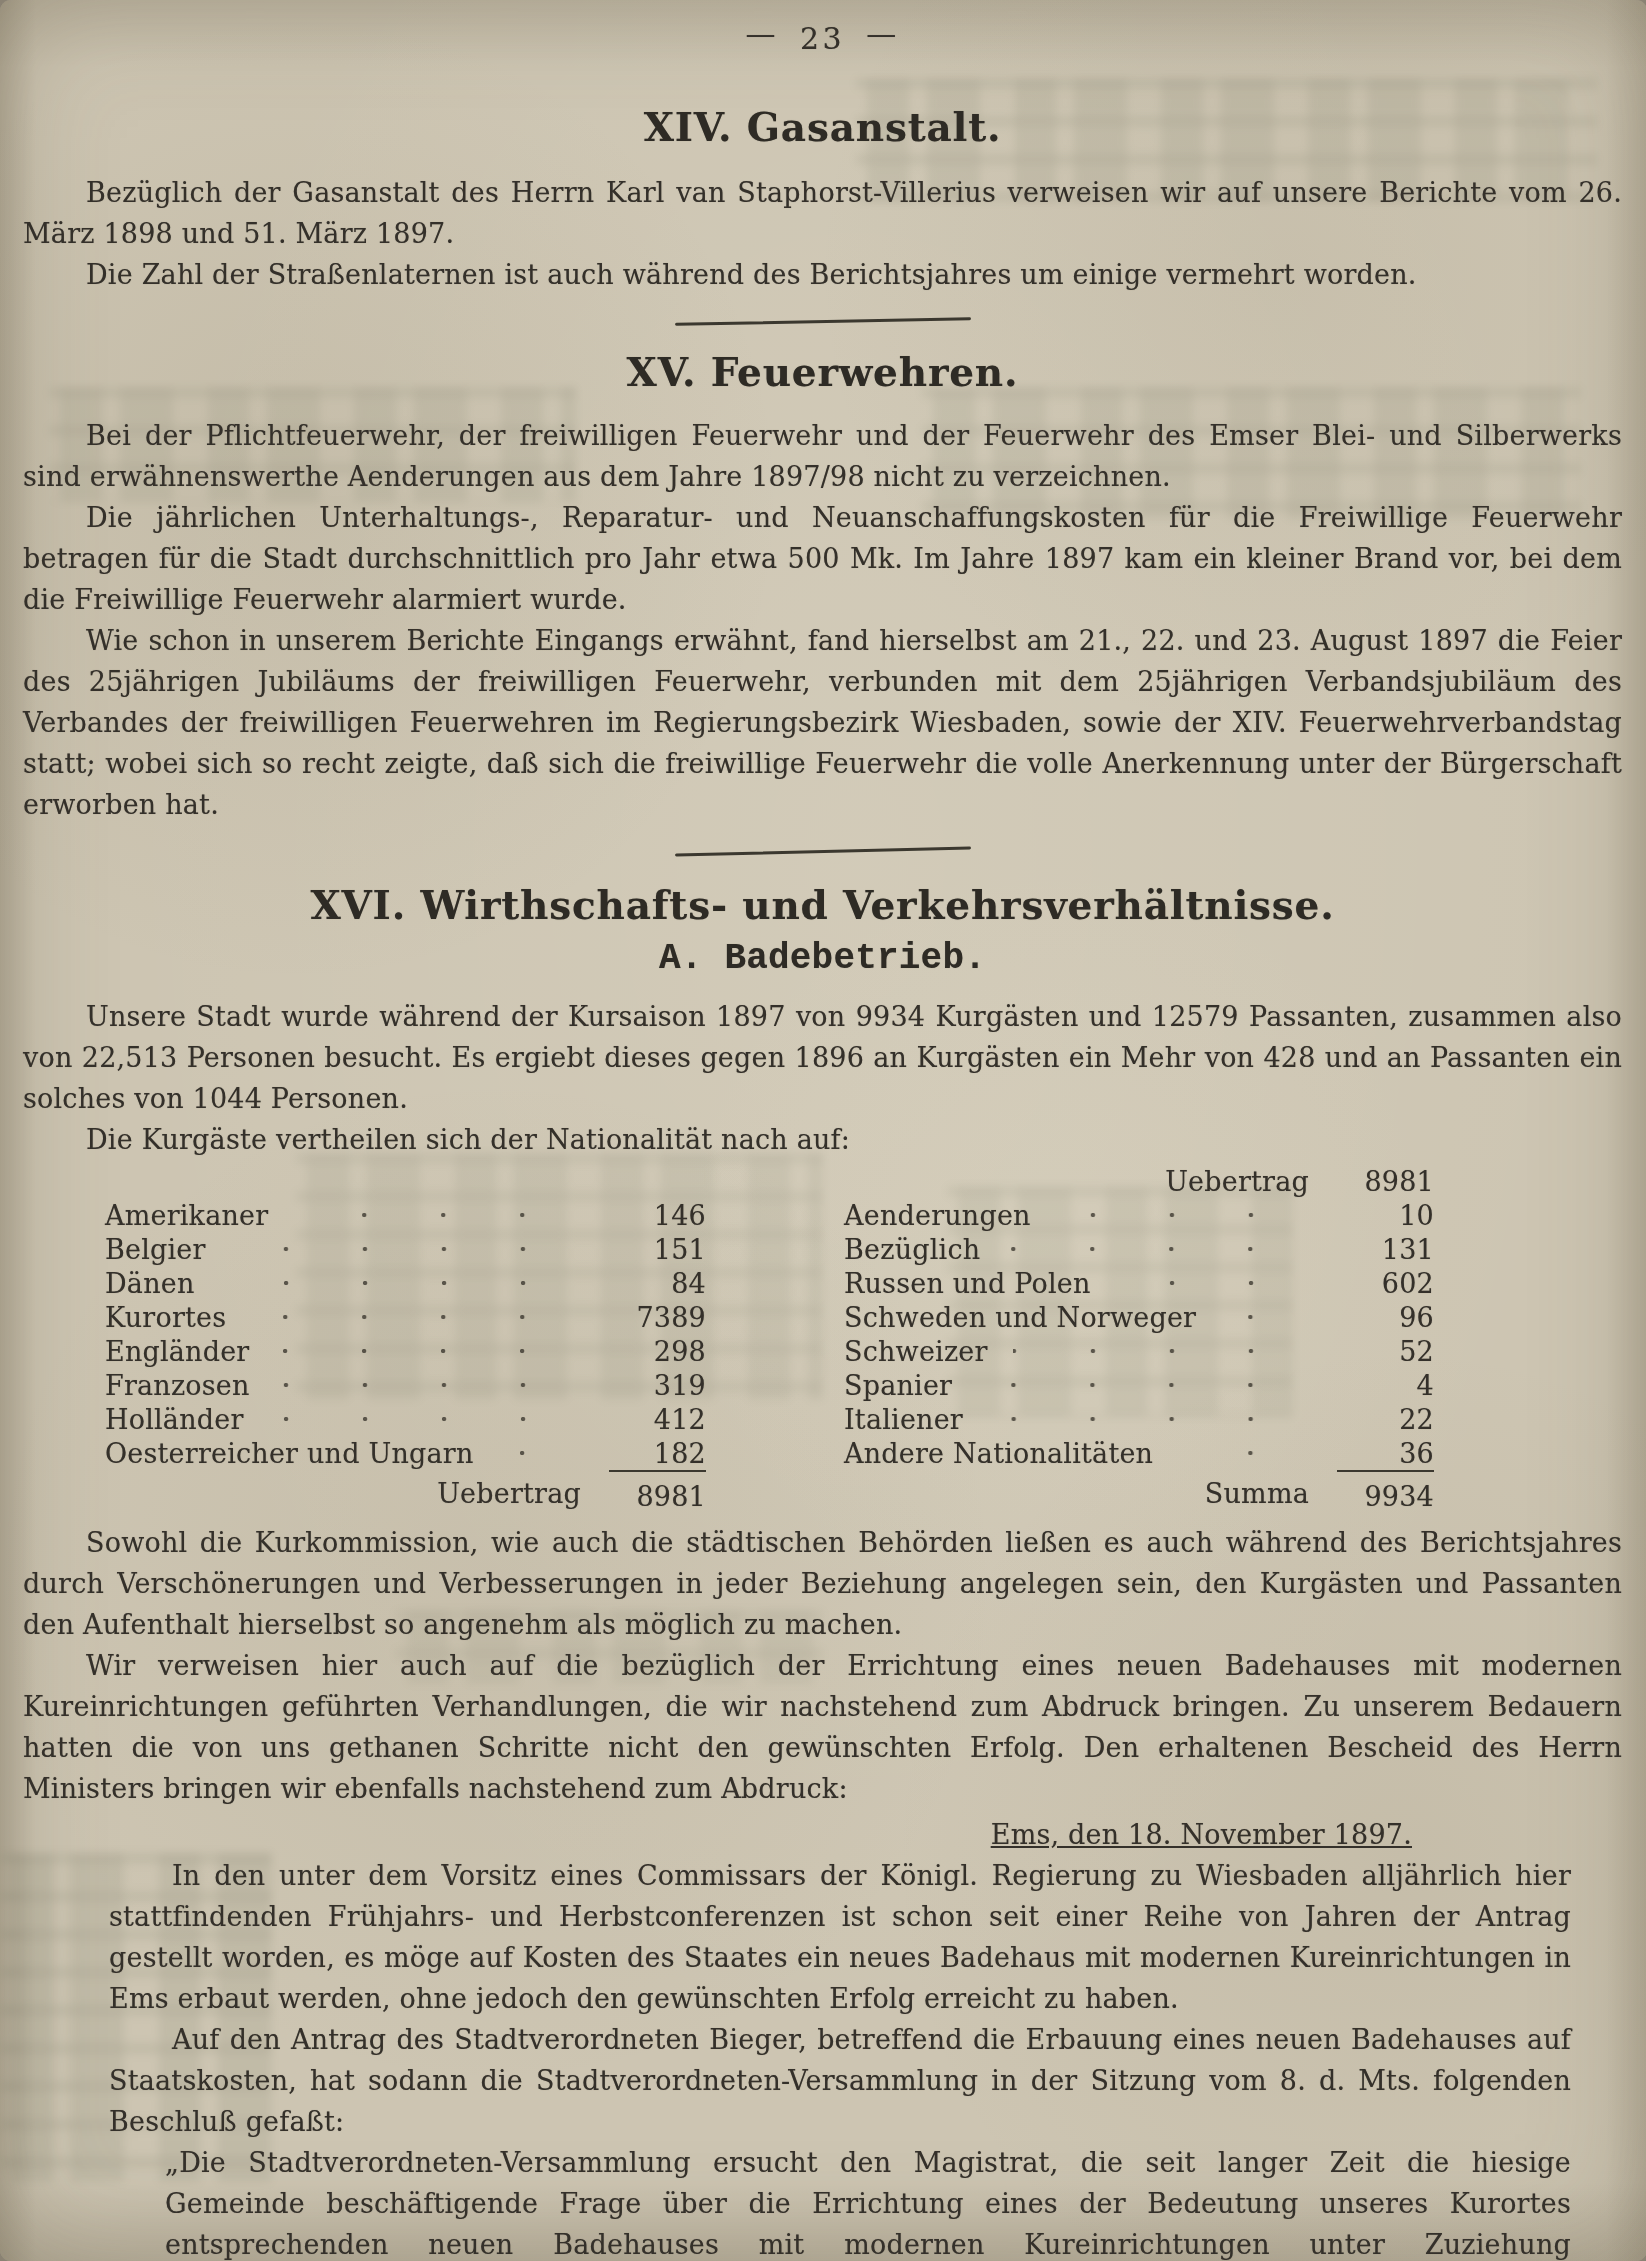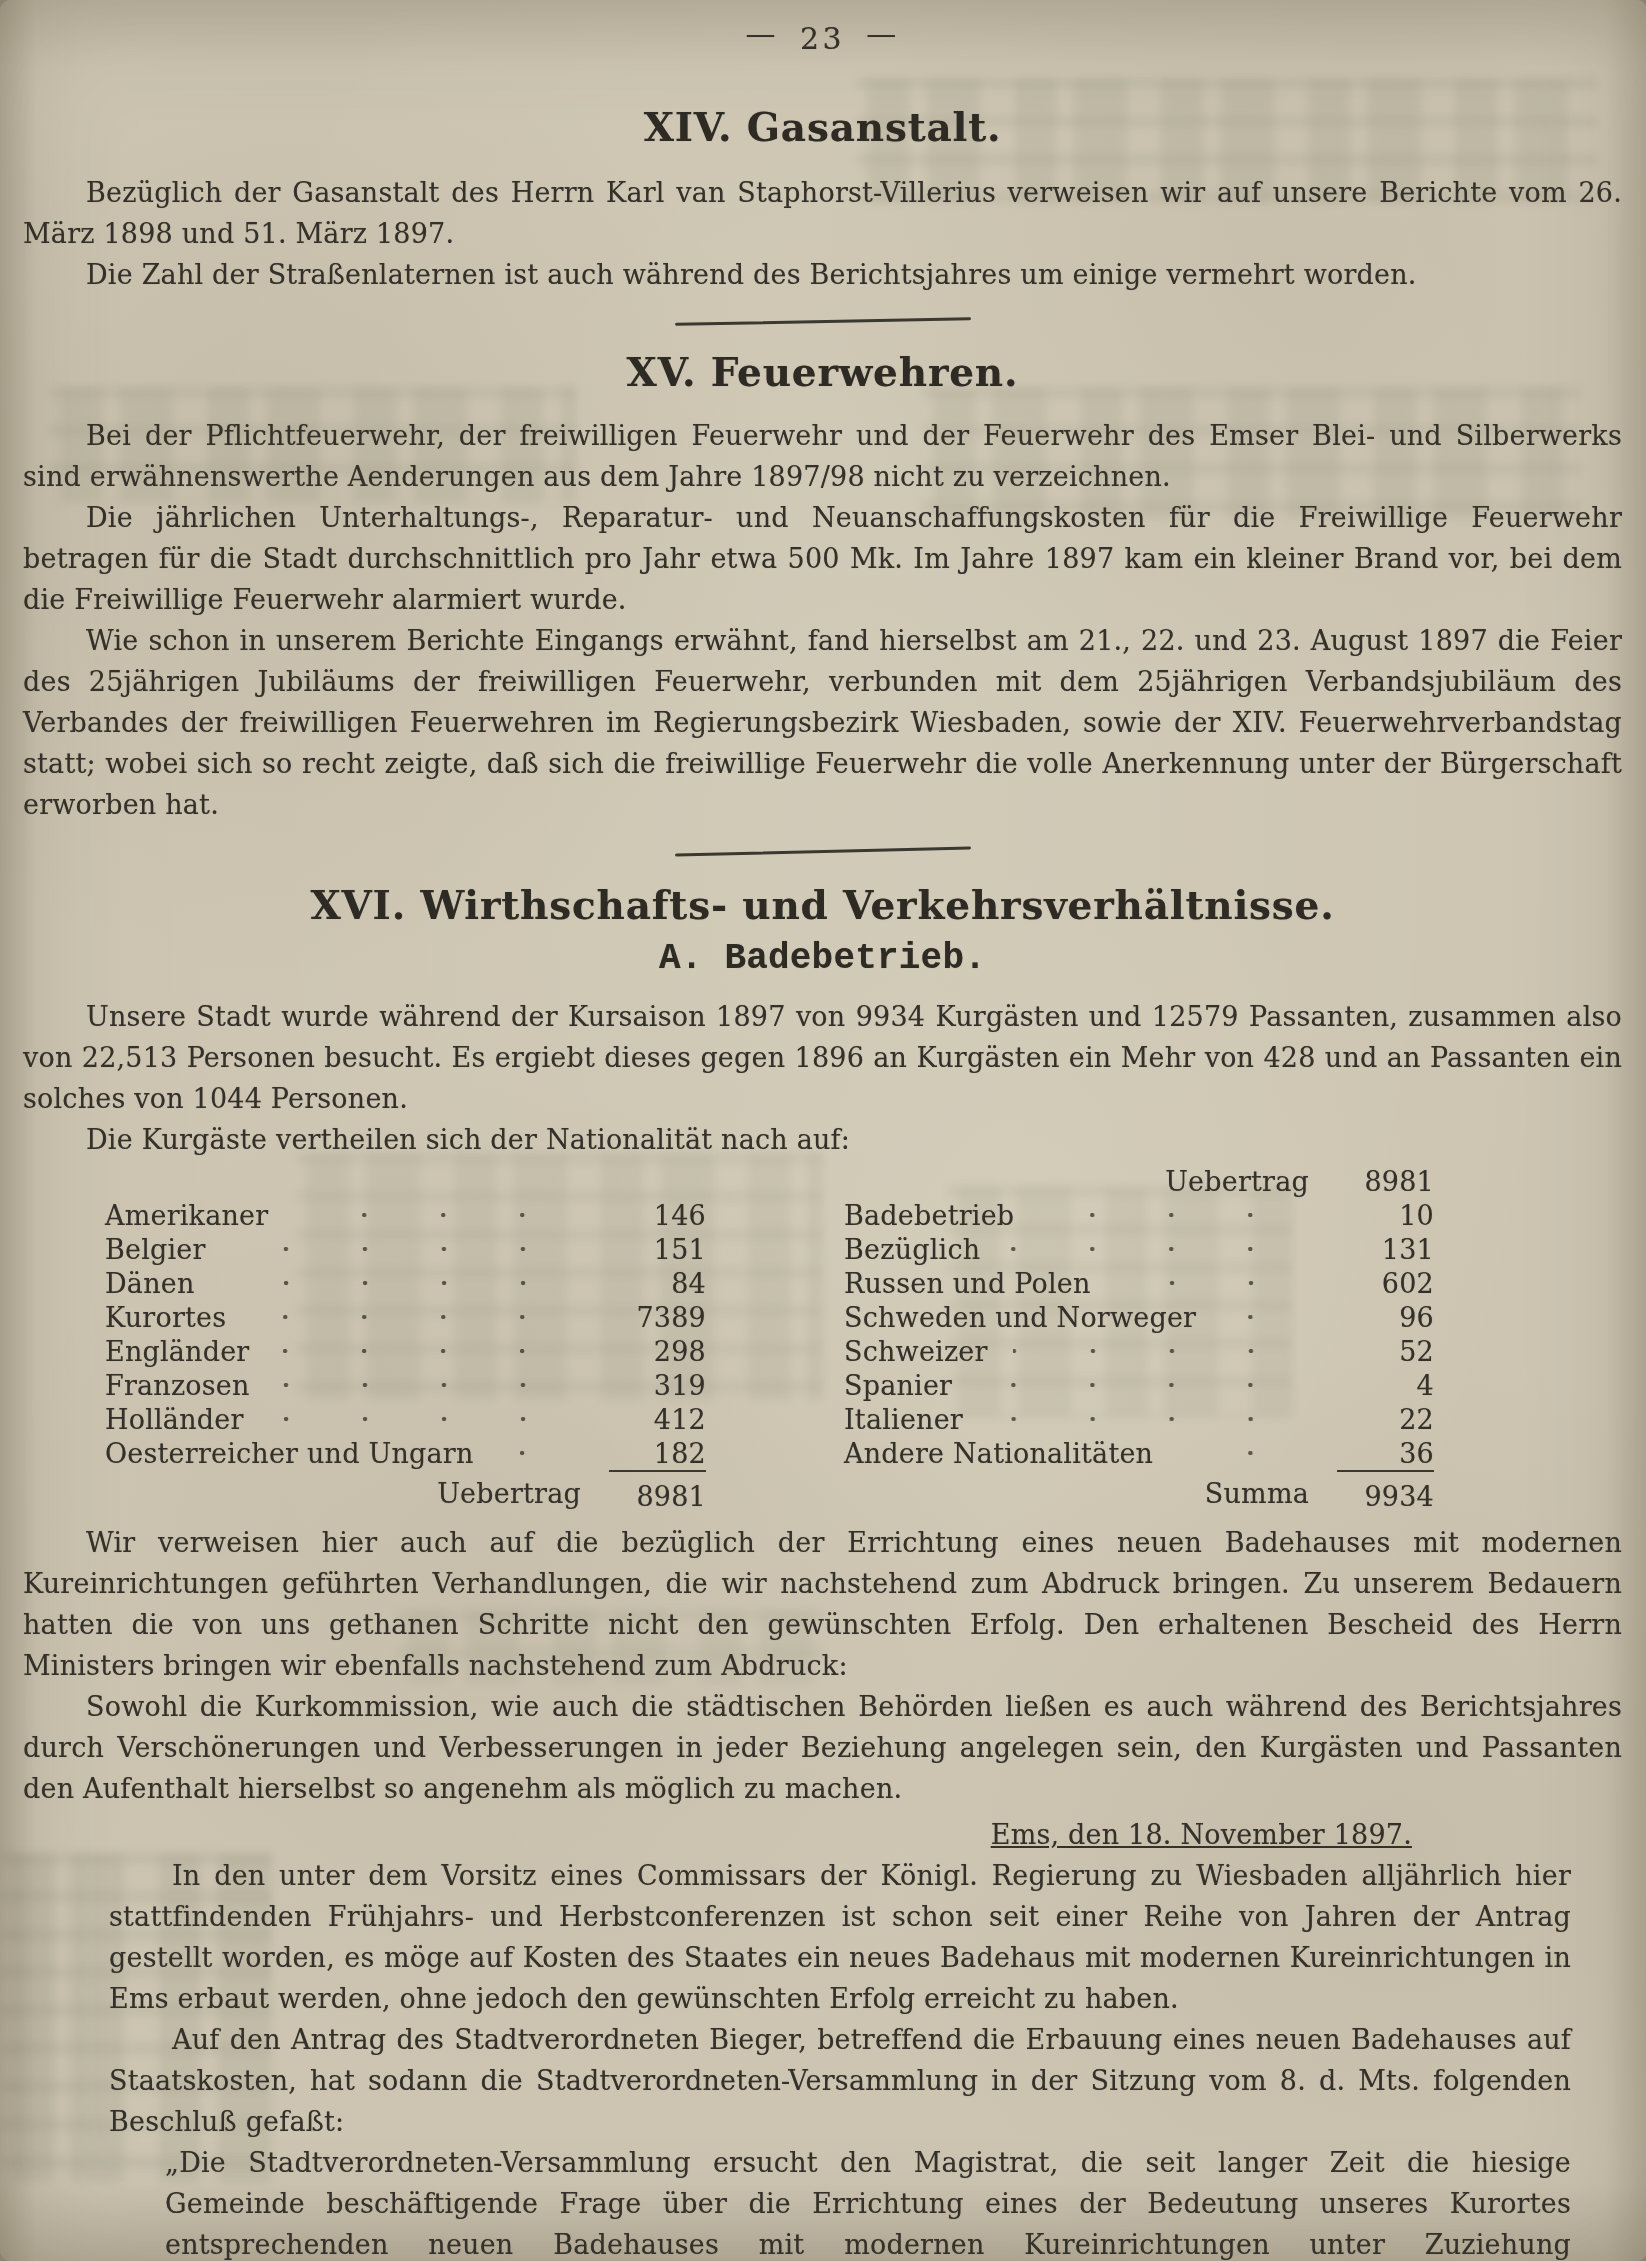--- a/index.html
+++ b/index.html
@@ -152,21 +152,21 @@
               <span class="nat-label">Uebertrag</span>
               <span class="nat-val">8981</span>
             </div>
         </div>
         <div class="nat-col col-right">
           <div class="nat-row carry">
               <span class="nat-label">Uebertrag</span>
               <span class="nat-val">8981</span>
             </div>
           <div class="nat-row">
-              <span class="nat-label">Badebetrieb</span>
+              <span class="nat-label">Aenderungen</span>
               <span class="nat-dots"></span>
               <span class="nat-val">10</span>
             </div>
           <div class="nat-row">
               <span class="nat-label">Bezüglich</span>
               <span class="nat-dots"></span>
               <span class="nat-val">131</span>
             </div>
           <div class="nat-row">
               <span class="nat-label">Russen und Polen</span>
@@ -199,22 +199,22 @@
               <span class="nat-val">36</span>
             </div>
           <div class="nat-row footer">
               <span class="nat-label">Summa</span>
               <span class="nat-val">9934</span>
             </div>
         </div>
       </div>
     </div>
 
+    <p class="para">Sowohl die Kurkommission, wie auch die städtischen Behörden ließen es auch während des Berichtsjahres durch Verschönerungen und Verbesserungen in jeder Beziehung angelegen sein, den Kurgästen und Passanten den Aufenthalt hierselbst so angenehm als möglich zu machen.</p>
     <p class="para">Wir verweisen hier auch auf die bezüglich der Errichtung eines neuen Badehauses mit modernen Kureinrichtungen geführten Verhandlungen, die wir nachstehend zum Abdruck bringen.  Zu unserem Bedauern hatten die von uns gethanen Schritte nicht den gewünschten Erfolg.  Den erhaltenen Bescheid des Herrn Ministers bringen wir ebenfalls nachstehend zum Abdruck:</p>
-    <p class="para">Sowohl die Kurkommission, wie auch die städtischen Behörden ließen es auch während des Berichtsjahres durch Verschönerungen und Verbesserungen in jeder Beziehung angelegen sein, den Kurgästen und Passanten den Aufenthalt hierselbst so angenehm als möglich zu machen.</p>
 
     <p class="para dateline">Ems, den 18. November 1897.</p>
 
     <p class="para letter-para">In den unter dem Vorsitz eines Commissars der Königl. Regierung zu Wiesbaden alljährlich hier stattfindenden Frühjahrs- und Herbstconferenzen ist schon seit einer Reihe von Jahren der Antrag gestellt worden, es möge auf Kosten des Staates ein neues Badehaus mit modernen Kureinrichtungen in Ems erbaut werden, ohne jedoch den gewünschten Erfolg erreicht zu haben.</p>
     <p class="para letter-para">Auf den Antrag des Stadtverordneten Bieger, betreffend die Erbauung eines neuen Badehauses auf Staatskosten, hat sodann die Stadtverordneten-Versammlung in der Sitzung vom 8. d. Mts. folgenden Beschluß gefaßt:</p>
     <p class="para quote-para">„Die Stadtverordneten-Versammlung ersucht den Magistrat, die seit langer Zeit die hiesige Gemeinde beschäftigende Frage über die Errichtung eines der Bedeutung unseres Kurortes entsprechenden neuen Badehauses mit modernen Kureinrichtungen unter Zuziehung sachverständiger Personen auf ihre Nothwendigkeit zu prüfen und, falls dieselbe bejaht wird, diejenigen Schritte zu thun, welche geeignet sind, dessen Ausführung auf Staatskosten herbeizuführen.“</p>
 
   </div>
 </div>
 

